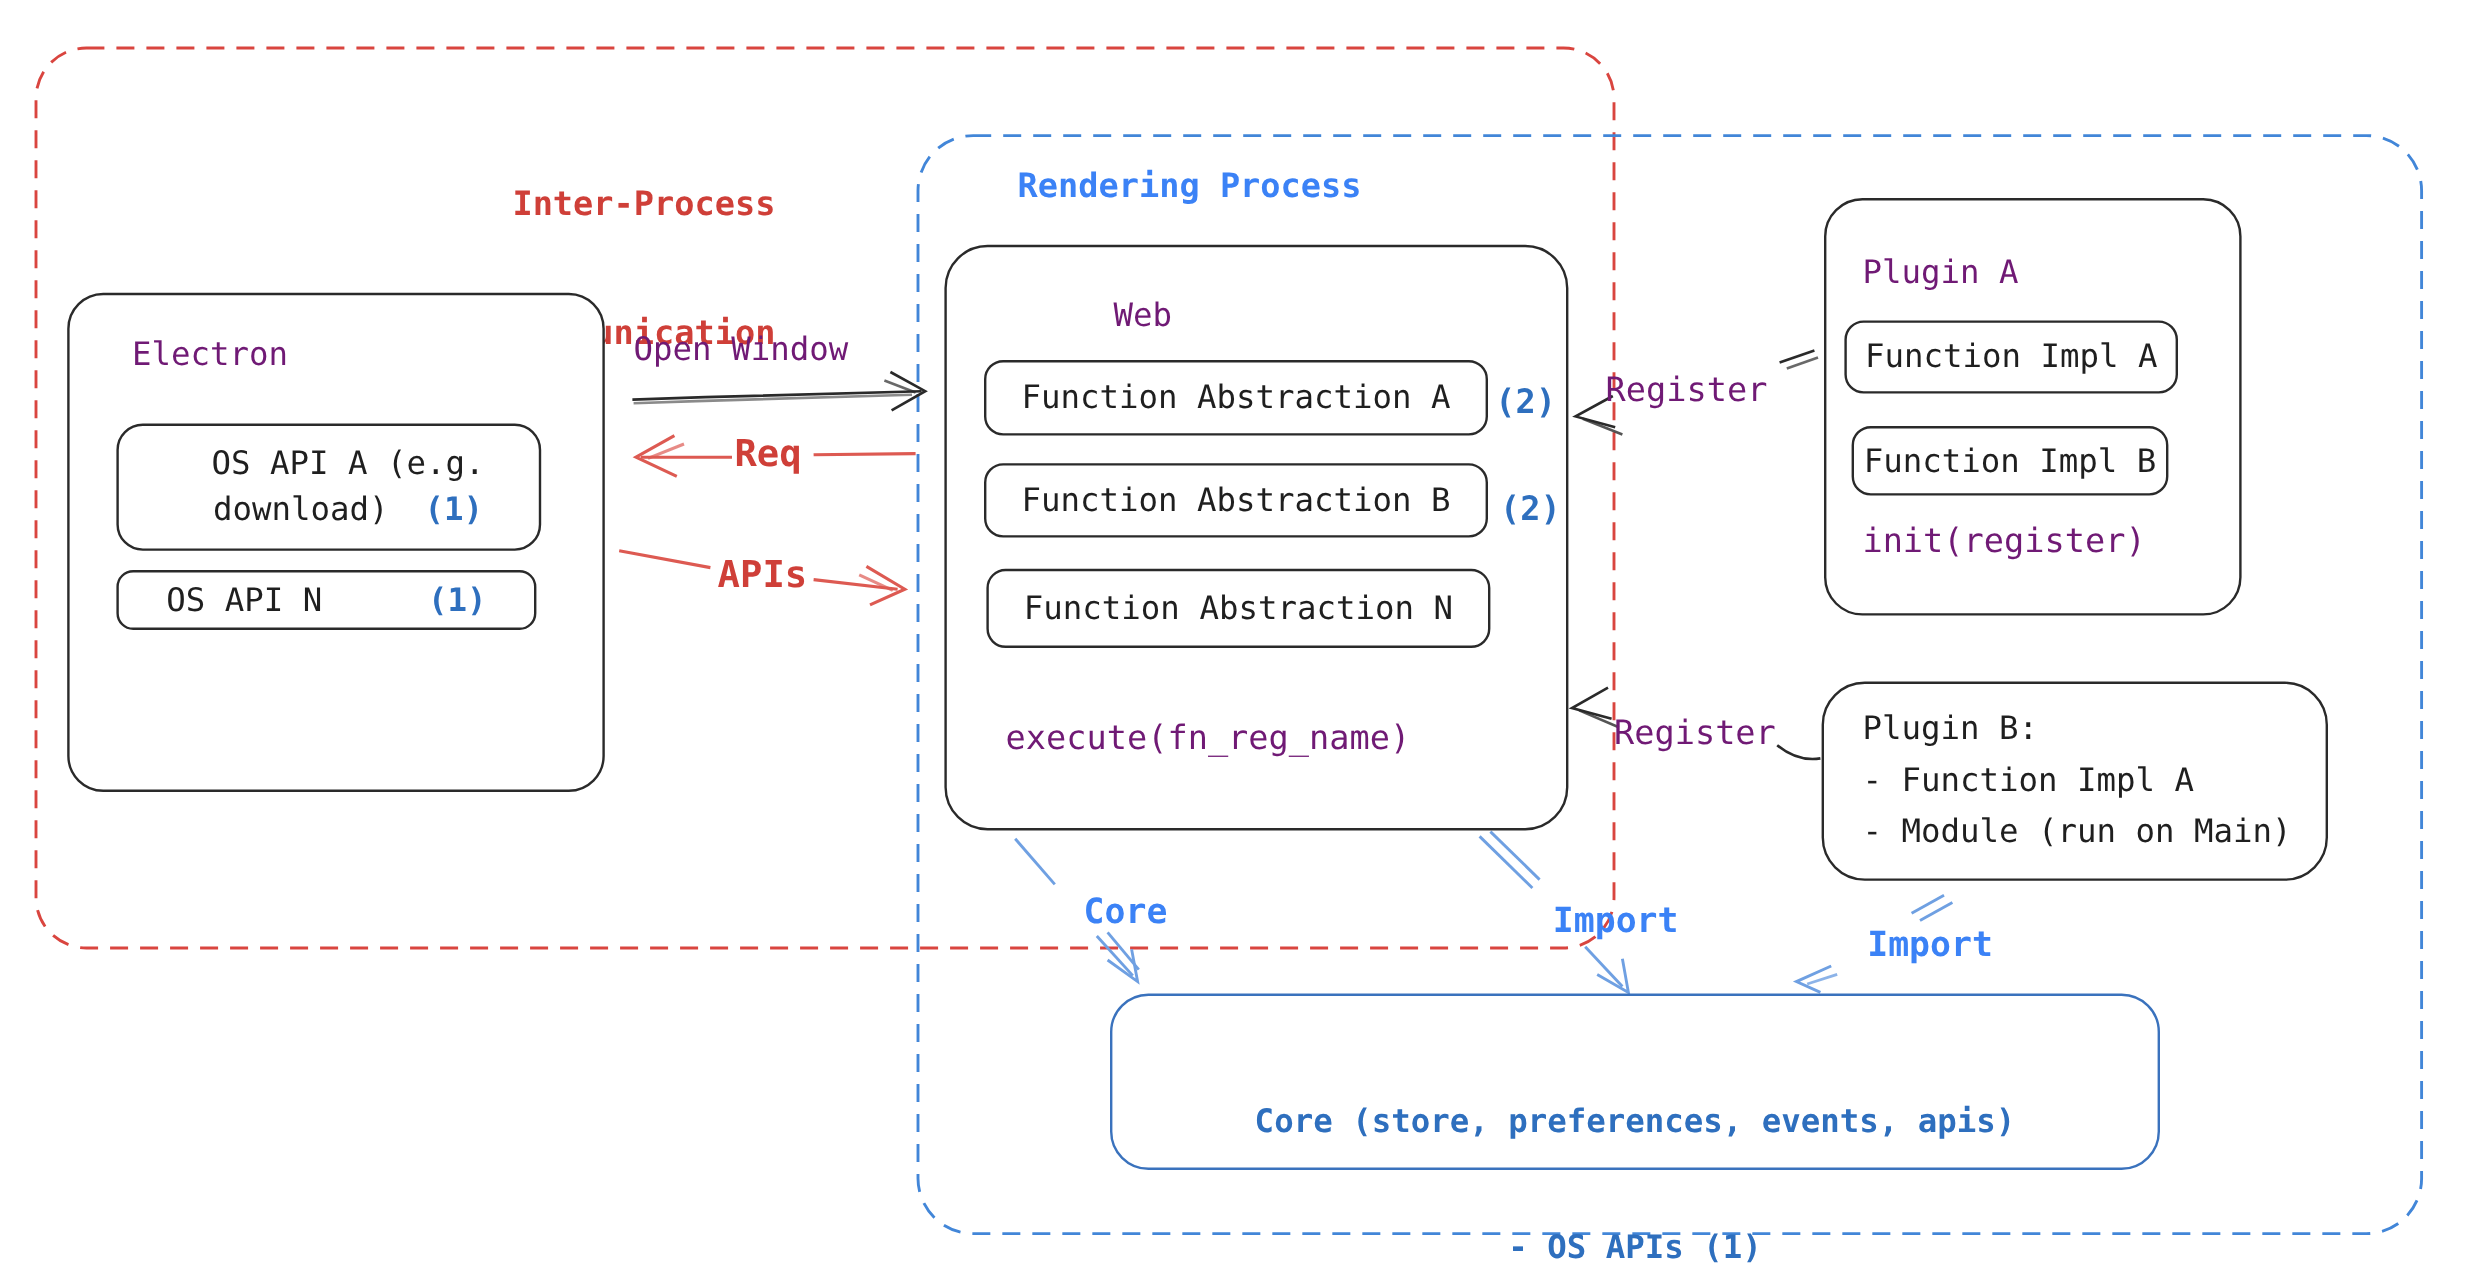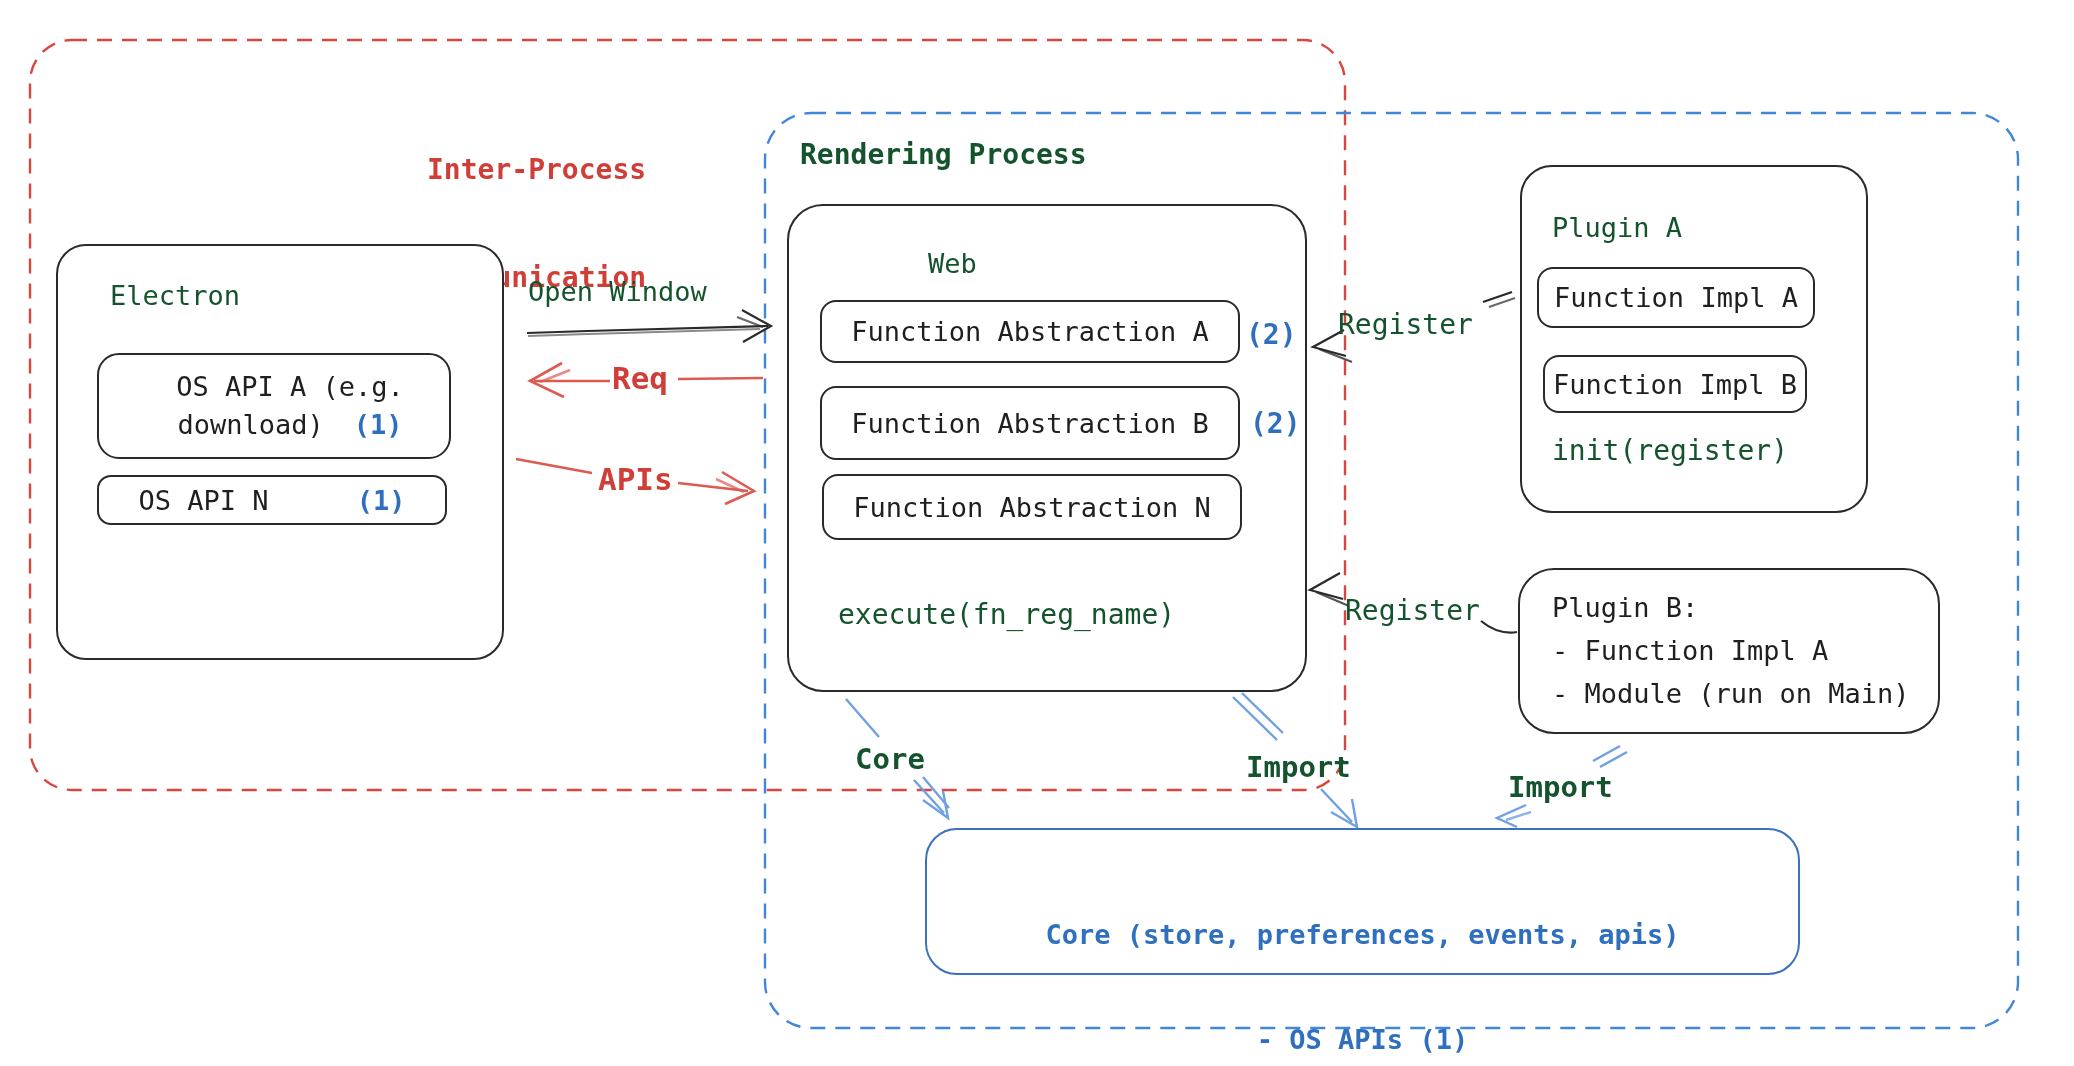--- a/index.html
+++ b/index.html
@@ -11,23 +11,23 @@
     color:#1f1f1f;
     overflow:hidden;
   }
   .box{
     position:absolute;
     border:2.2px solid #2a2a2a;
     background:#ffffff;
     box-sizing:border-box;
   }
   .lbl{position:absolute;white-space:pre;}
-  .black-lbl{color:#14532d;font-size:27px;}
+  .black-lbl{color:#701a75;font-size:27px;}
   .red-lbl{color:#cf3f38;font-weight:600;}
-  .blue-lbl{color:#14532d;font-weight:600;}
+  .blue-lbl{color:#3b82f6;font-weight:600;margin-left:48px;}
   .center-flex{display:flex;align-items:center;justify-content:center;}
   .badge-blue{color:#2e6fbe;font-weight:600;}
   svg{position:absolute;left:0;top:0;}
   .core-text{text-align:center;color:#2e6fbe;font-weight:600;font-size:27px;line-height:35px;white-space:pre;}
   .pb-line{font-size:27px;line-height:43px;white-space:pre;}
 </style>
 </head>
 <body>
 
 <div id="canvas">
@@ -116,21 +116,21 @@
     <span>OS API N</span>
     <span class="badge-blue">(1)</span>
   </div>
 
   <div class="box" style="left:787px;top:204px;width:520px;height:488px;border-radius:36px;"></div>
   <div class="lbl black-lbl" style="left:928px;top:248px;">Web</div>
 
   <div class="box center-flex" style="left:820px;top:300px;width:420px;height:63px;border-radius:16px;font-size:27px;">Function Abstraction A</div>
   <div class="lbl badge-blue" style="left:1246px;top:318px;font-size:28px;">(2)</div>
 
-  <div class="box center-flex" style="left:820px;top:386px;width:420px;height:74px;border-radius:16px;font-size:27px;">Function Abstraction B</div>
+  <div class="box center-flex" style="left:820px;top:386px;width:420px;height:62px;border-radius:16px;font-size:27px;">Function Abstraction B</div>
   <div class="lbl badge-blue" style="left:1250px;top:407px;font-size:28px;">(2)</div>
 
   <div class="box center-flex" style="left:822px;top:474px;width:420px;height:66px;border-radius:16px;font-size:27px;">Function Abstraction N</div>
 
   <div class="lbl black-lbl" style="left:838px;top:598px;font-size:28px;">execute(fn_reg_name)</div>
 
   <div class="box" style="left:1520px;top:165px;width:348px;height:348px;border-radius:32px;"></div>
   <div class="lbl black-lbl" style="left:1552px;top:212px;">Plugin A</div>
   <div class="box center-flex" style="left:1543px;top:355px;width:264px;height:58px;border-radius:16px;font-size:27px;">Function Impl B</div>
   <div class="box center-flex" style="left:1537px;top:267px;width:278px;height:61px;border-radius:16px;font-size:27px;">Function Impl A</div>

